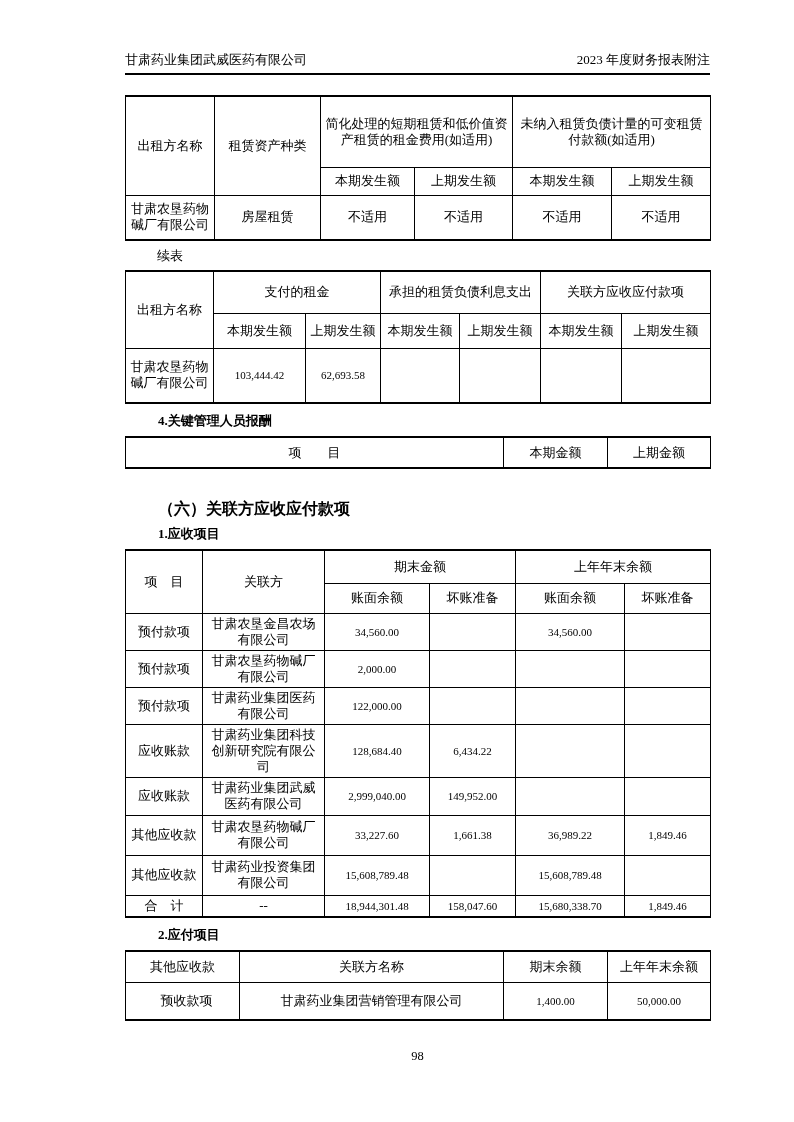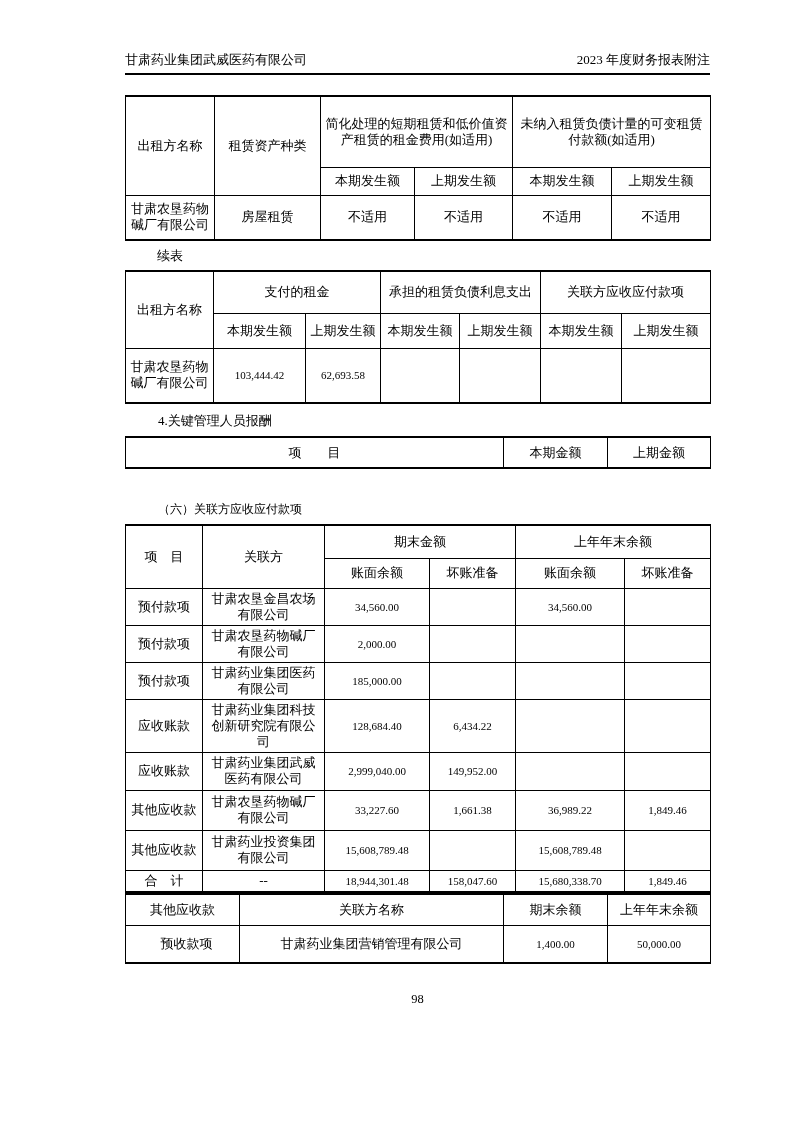--- a/index.html
+++ b/index.html
@@ -21,22 +21,22 @@
   .tbl th, .tbl td {
     border:1px solid #000; font-weight:normal; text-align:center;
     vertical-align:middle; padding:2px 4px; line-height:16px;
     word-break:break-all; overflow:hidden;
   }
   .num { text-align:right; white-space:nowrap; padding-right:7px; font-size:11px; }
   .leftc { text-align:left; padding-left:8px; padding-right:6px; }
   .t1 { margin-top:20px; }
   .label { font-size:13px; line-height:16px; margin-left:33px; }
   .continued { margin-top:7px; margin-bottom:6px;margin-left:32px; }
-  .sec { margin-top:9px; margin-bottom:7px; }
-  .sec-bold { font-weight:normal; font-size:12px;margin-top:32px; }
+  .sec { margin-top:9px; margin-bottom:7px;font-weight:bold; }
+  .sec-bold { font-weight:bold; font-size:16px;margin-top:32px; }
   .pagenum { text-align:center; margin-top:28px; font-size:12.5px; }
 </style>
 </head>
 <body>
 
 <div class="content">
 
   <div class="page-header">
     <span>甘肃药业集团武威医药有限公司</span>
     <span>2023 年度财务报表附注</span>
@@ -125,20 +125,21 @@
     <tbody>
       <tr style="height:31px">
         <th>项　　目</th>
         <th>本期金额</th>
         <th>上期金额</th>
       </tr>
     </tbody>
   </table>
 
   <div class="label sec sec-bold">（六）关联方应收应付款项</div>
+  <div class="label sec">1.应收项目</div>
 
   <table class="tbl">
     <colgroup>
       <col style="width:77px">
         <col style="width:122px">
         <col style="width:105px">
       <col style="width:86px">
         <col style="width:109px">
         <col style="width:86px">
     </colgroup>
@@ -167,21 +168,21 @@
         <td class="leftc">预付款项</td>
         <td class="leftc">甘肃农垦药物碱厂有限公司</td>
         <td class="num">2,000.00</td>
         <td class="num"></td>
         <td class="num"></td>
         <td class="num"></td>
       </tr>
       <tr style="height:36px">
         <td class="leftc">预付款项</td>
         <td class="leftc">甘肃药业集团医药有限公司</td>
-        <td class="num">185,000.00</td>
+        <td class="num">122,000.00</td>
         <td class="num"></td>
         <td class="num"></td>
         <td class="num"></td>
       </tr>
       <tr style="height:52px">
         <td class="leftc">应收账款</td>
         <td class="leftc">甘肃药业集团科技创新研究院有限公司</td>
         <td class="num">128,684.40</td>
         <td class="num">6,434.22</td>
         <td class="num"></td>
@@ -215,20 +216,21 @@
         <td>合　计</td>
         <td>--</td>
         <td class="num">18,944,301.48</td>
         <td class="num">158,047.60</td>
         <td class="num">15,680,338.70</td>
         <td class="num">1,849.46</td>
       </tr>
     </tbody>
   </table>
 
+  <div class="label sec">2.应付项目</div>
 
   <table class="tbl">
     <colgroup>
       <col style="width:114px">
         <col style="width:264px">
         <col style="width:104px">
         <col style="width:103px">
     </colgroup>
     <tbody>
       <tr style="height:32px">

